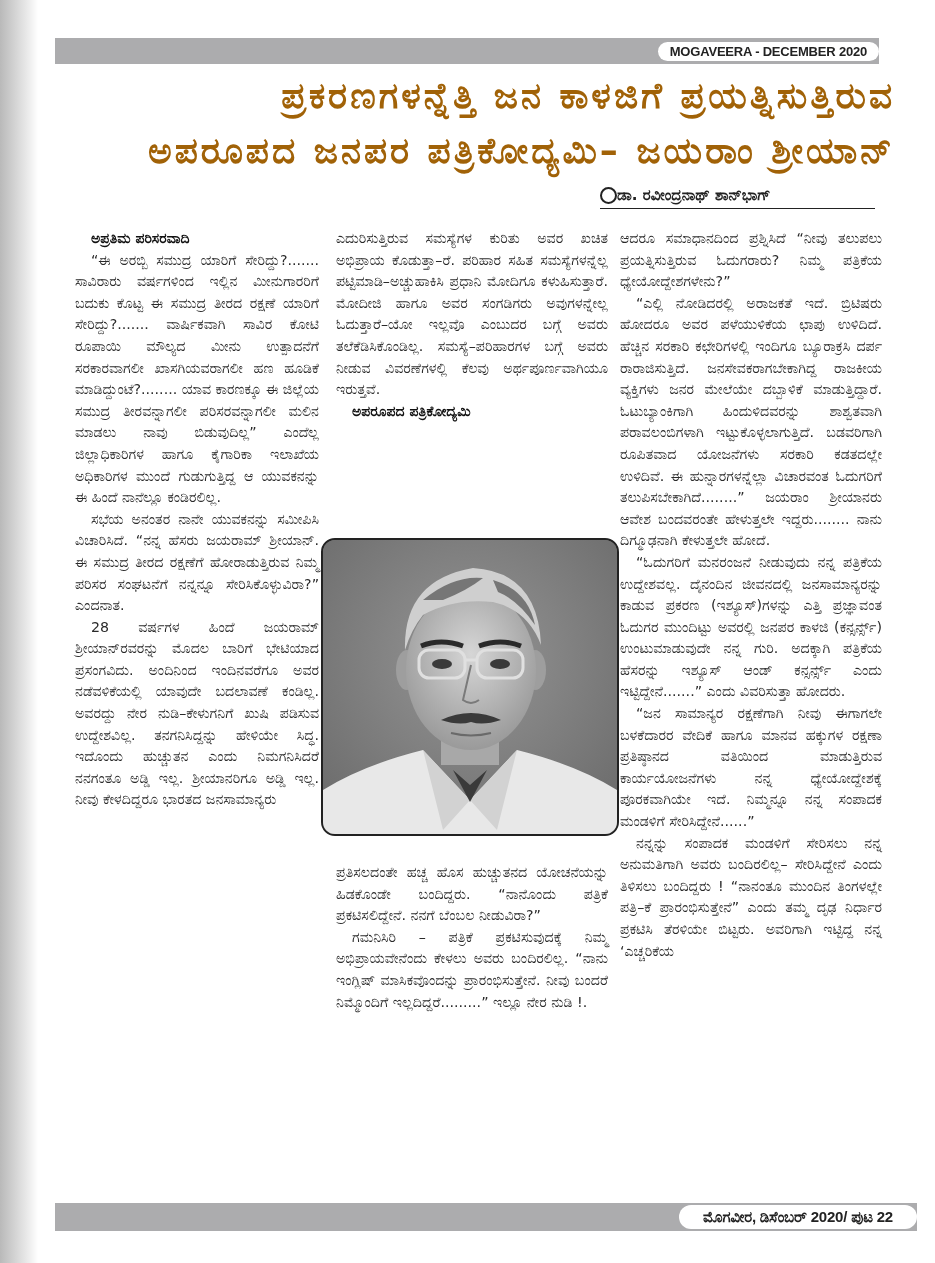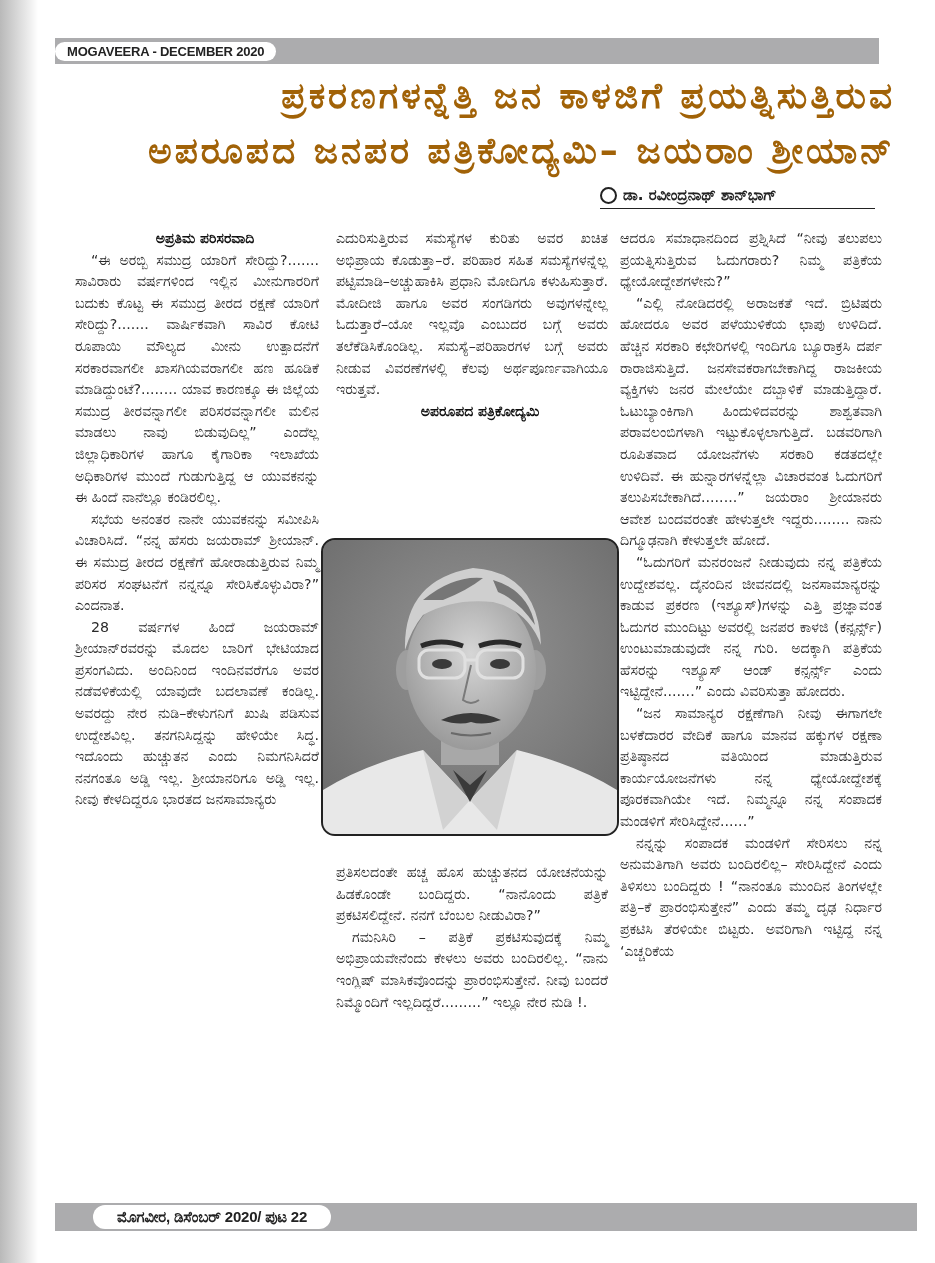--- a/index.html
+++ b/index.html
@@ -9,21 +9,21 @@
     font-family: "DejaVu Sans", sans-serif;
     color: #1a1a1a;
   }
   .binding {
     position: absolute; left: 0; top: 0; width: 38px; height: 1263px;
     background: linear-gradient(to right, #b9b9b9 0%, #d4d4d4 40%, #ececec 75%, #ffffff 100%);
   }
   .band {
     position: absolute; left: 55px; width: 824px; height: 26px;
     background: #acacae;
-    display: flex; align-items: center; justify-content: flex-start;
+    display: flex; align-items: center; justify-content: flex-end;
   }
   .band.top { top: 38px; }
   .band.bottom { top: 1203px; height: 28px; padding-left: 38px; }
   .pill {
     background: #ffffff; border-radius: 10px;
     padding: 2px 12px;
     font-family: "Liberation Sans", sans-serif; font-weight: bold;
     font-size: 13px; color: #222;
     letter-spacing: -0.2px;
   }
@@ -34,41 +34,41 @@
     font-family: "DejaVu Sans", sans-serif; font-weight: bold;
     color: #a16207;
   }
   .headline.l1 { top: 75px; font-size: 36px; letter-spacing: 3px; }
   .headline.l2 { top: 130px; font-size: 36px; letter-spacing: 3px; }
 
   .byline {
     position: absolute; left: 600px; top: 186px; width: 275px;
     font-size: 15px; font-weight: bold; color: #222;
     border-bottom: 1.5px solid #222; padding-bottom: 4px;
-    display: flex; align-items: center; gap: 6px;
+    display: flex; align-items: center; 
   }
   .byline .circle {
     width: 13px; height: 13px; border: 2px solid #222; border-radius: 50%;
     display: inline-block; flex: none;
   }
 
   .col {
     position: absolute; top: 228px;
     font-family: "DejaVu Sans", sans-serif;
     font-size: 14.2px; line-height: 21.6px; color: #2a2a2a;
     text-align: justify;
   }
   .col1 { left: 75px; width: 244px; }
   .col2 { left: 336px; width: 272px; }
   .col2b { left: 336px; width: 272px; top: 862px; }
   .col3 { left: 620px; width: 262px; }
   .col p { margin: 0; text-indent: 16px; }
   .col p.noindent { text-indent: 0; }
   .subhead {
-    text-align: center; font-weight: bold; font-size: 14px; margin: 0;
+    font-weight: bold; font-size: 14px; margin: 0;
     color: #111;
   }
 
   .photo {
     position: absolute; left: 321px; top: 538px; width: 294px; height: 294px;
     border: 2px solid #222; border-radius: 14px; overflow: hidden;
     background: radial-gradient(ellipse at 50% 40%, #8d8d8d 0%, #7a7a7a 55%, #6b6b6b 100%);
   }
   .photo svg { width: 100%; height: 100%; display: block; }
 </style>

